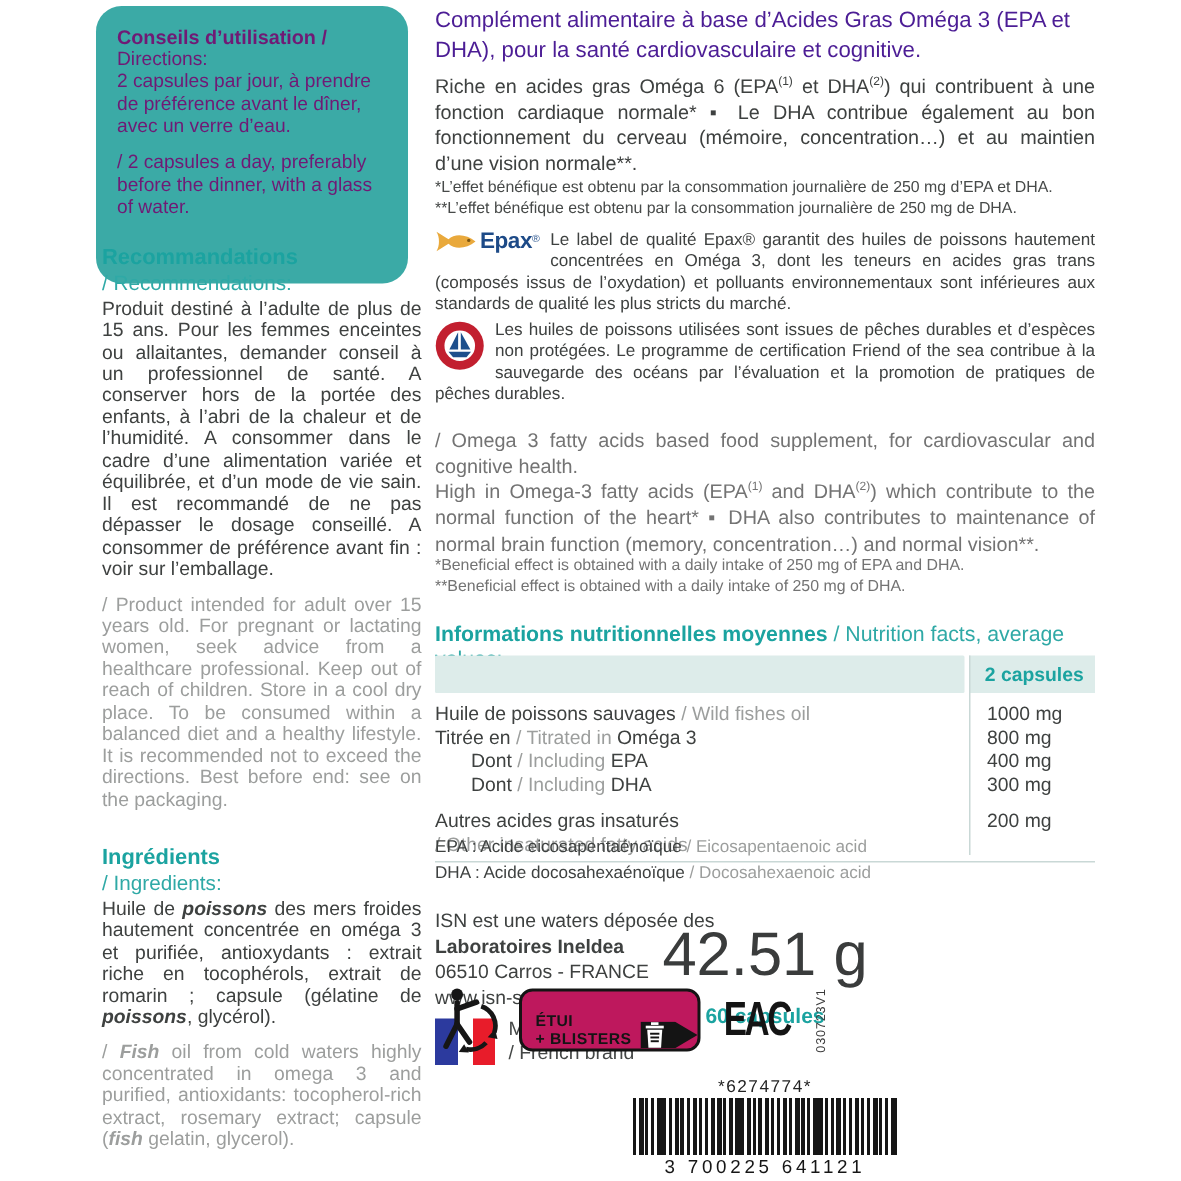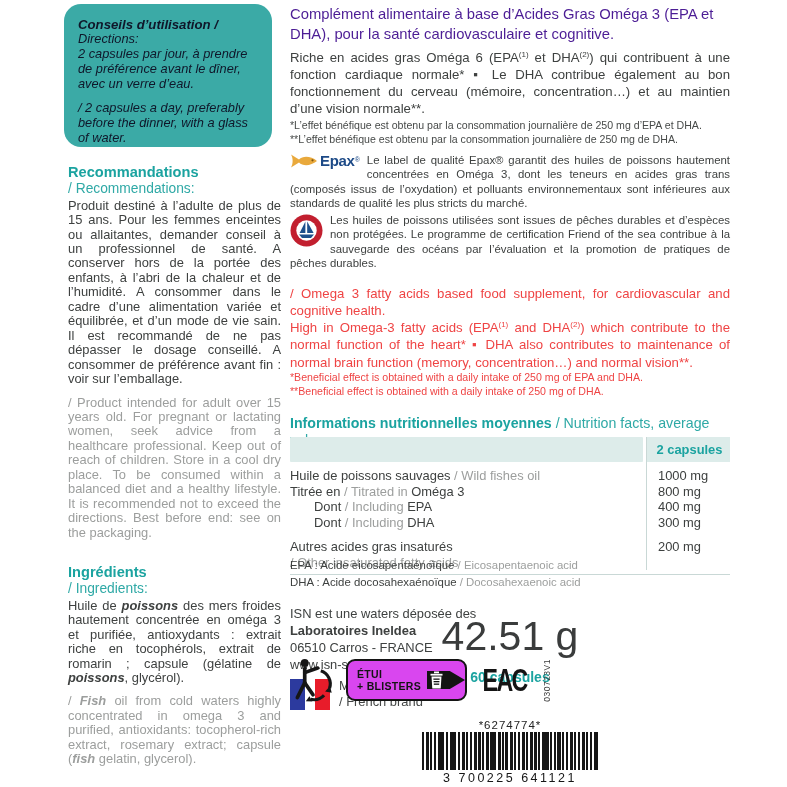--- a/index.html
+++ b/index.html
@@ -10,23 +10,23 @@
     -webkit-font-smoothing:antialiased;
   }
   .gray{color:#9c9e9d;}
   .dark{color:#3e4140;}
   .bold{font-weight:bold;}
   .bi{font-weight:bold;font-style:italic;}
   sup{font-size:8px;vertical-align:super;line-height:0;}
 
   
   #dirbox{
-    position:absolute;left:64px;top:4px;width:208px;height:143px;
+    position:absolute;left:64px;top:4px;width:208px;height:185px;
     background:#3baaa6;border-radius:17px;box-sizing:border-box;
-    padding:13px 14px;color:#0f172a;font-size:12.8px;line-height:1.17;font-style:italic;
+    padding:13px 14px;color:#701a75;font-size:12.8px;line-height:1.17;
   }
   #dirbox .t{font-weight:bold;font-size:13.2px;}
   #dirbox p{margin:0;}
   #dirbox p.sp{margin-top:9px;}
 
   
   #leftcol{
     position:absolute;left:68px;top:164px;width:213px;
     font-size:12.9px;line-height:1.12;text-align:justify;
   }
@@ -45,21 +45,21 @@
   .r-foot{top:114px;font-size:10.6px;line-height:1.32;color:#474a49;}
 
   .r-epax{top:148px;font-size:11.4px;line-height:1.26;text-align:justify;}
   .epax-logo{float:left;margin:0 7px 0 0;display:flex;align-items:center;height:15px;}
   .epax-word{font-weight:bold;font-size:15px;color:#1d4a87;letter-spacing:-0.3px;line-height:1;}
   .epax-reg{font-size:7px;color:#1d4a87;vertical-align:super;}
 
   .r-fots{top:208px;font-size:11.4px;line-height:1.26;text-align:justify;}
   .fots-logo{float:left;margin:1px 7px 1px 0;}
 
-  .r-en{top:280px;color:#ef4444;font-size:13.2px;line-height:1.3;text-align:justify;}
+  .r-en{top:280px;color:#737373;font-size:13.2px;line-height:1.3;text-align:justify;}
   .r-en .foot{font-size:10.6px;line-height:1.32;text-align:left;}
   .r-en p{margin:0;}
 
   .r-nuthead{top:410px;font-size:14.2px;line-height:1.2;color:#1ba3a0;}
   .r-nuthead b{font-weight:bold;}
   .r-nuthead span{font-weight:normal;color:#2fa9a6;}
 
   .r-table{top:432px;font-size:12.9px;line-height:1.22;}
   .nhead{display:flex;height:25px;margin-bottom:6px;}
   .nhead .hl{width:355px;background:#ddecea;border-radius:1px;}
@@ -83,21 +83,21 @@
   .flag{width:40px;height:31px;margin-right:9px;
         background:linear-gradient(90deg,#2c3a9e 0 15px,#ffffff 15px 25px,#e81c2a 25px 40px);}
   .flaglabel{font-size:12.9px;line-height:1.25;color:#444746;}
 
   .r-weight{top:608px;left:auto;right:2px;width:185px;text-align:center;}
   .weight-val{font-size:41px;color:#3a3c3c;letter-spacing:0px;}
   .caps{margin-top:9px;font-size:14px;font-weight:bold;color:#1ba3a0;}
 
   .r-icons{top:652px;left:108px;width:332px;display:flex;align-items:center;gap:10px;}
   .etui-badge{height:38px;border:2.5px solid #141414;border-radius:9px;display:flex;
-              overflow:hidden;background:#d946ef;align-items:center;}
+              overflow:hidden;background:#be185d;align-items:flex-end;}
   .etui-text{display:flex;flex-direction:column;justify-content:center;padding:0 6px 0 9px;}
   .etui-text .l1{font-size:10.5px;font-weight:bold;letter-spacing:0.3px;color:#141414;line-height:1.15;}
   .etui-arrow{width:38px;background:#141414;clip-path:polygon(0 0,60% 0,100% 50%,60% 100%,0 100%);
               display:flex;align-items:center;justify-content:flex-start;padding-left:3px;box-sizing:border-box;}
   .eac{font-weight:bold;font-size:29px;color:#141414;transform:scale(0.8,1.1);letter-spacing:-2px;
        font-family:"Liberation Sans",sans-serif;}
   .batch{writing-mode:vertical-rl;transform:rotate(180deg);font-size:8.5px;color:#3a3a3a;letter-spacing:0.5px;}
 
   .r-code{top:714px;left:150px;width:200px;text-align:center;font-size:11.5px;color:#232323;letter-spacing:1px;}
   .r-barcode{top:727px;left:148px;width:200px;text-align:center;}

